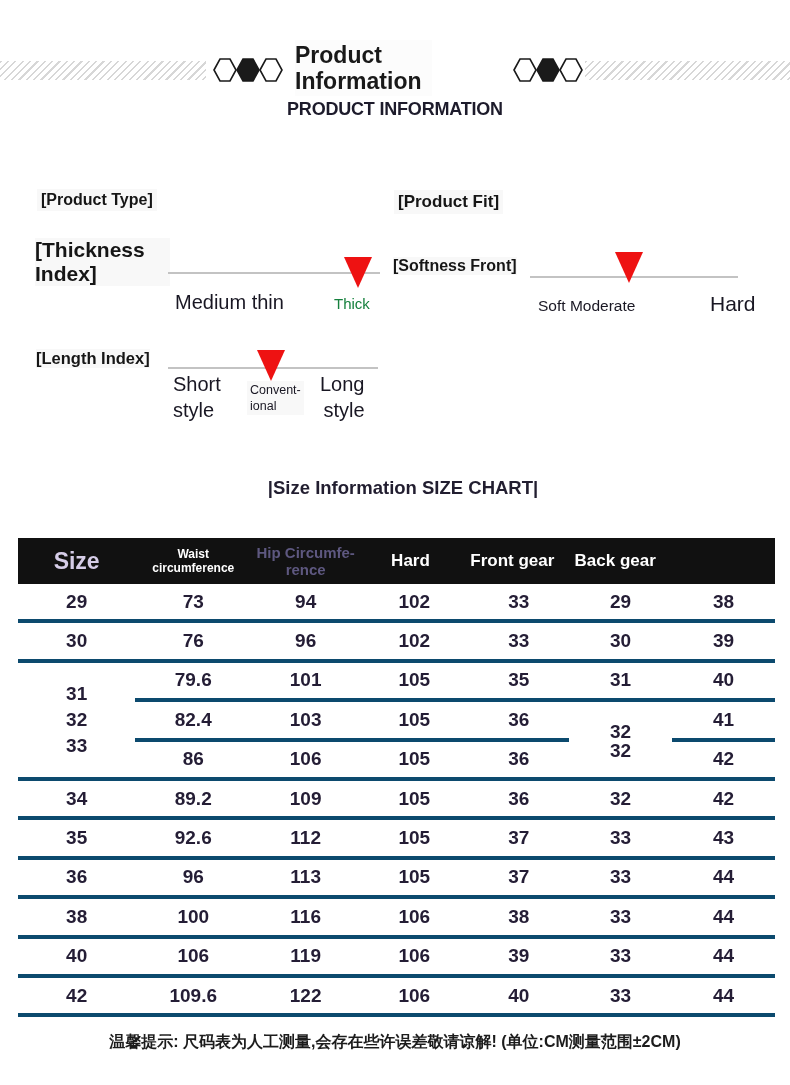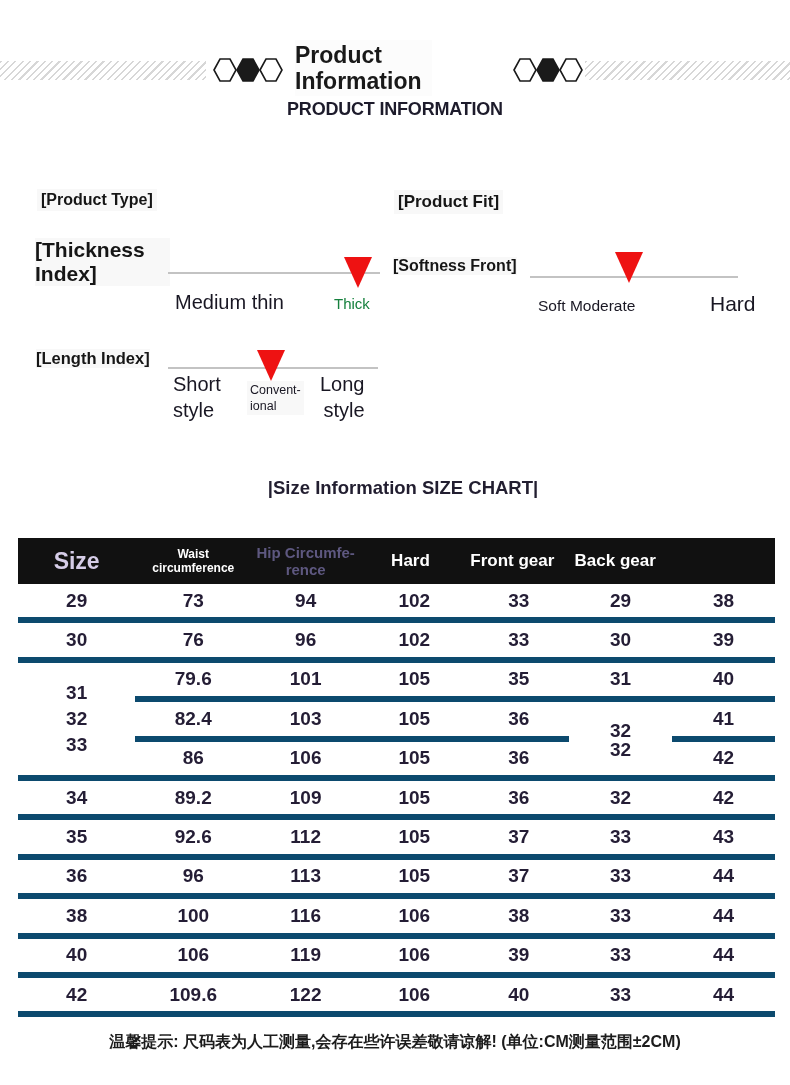--- a/index.html
+++ b/index.html
@@ -78,21 +78,21 @@
   .th{font-weight:bold;text-align:center;white-space:pre-line;}
   .c0{width:15.5%;} .c1{width:15.3%;} .c2{width:14.4%;} .c3{width:14.3%;}
   .c4{width:13.3%;} .c5{width:13.6%;} .c6{width:13.6%;}
   .th.c0{font-size:23px;color:#d6cde8;}
   .th.c1{font-size:12px;line-height:14px;}
   .th.c2{font-size:15px;line-height:17px;color:#5e5880;}
   .th.c3{font-size:17px;line-height:19px;}
   .th.c4,.th.c5,.th.c6{font-size:17px;}
   .trow{
     display:flex;align-items:center;height:39.4px;
-    border-bottom:6px solid #0c4a6e;box-sizing:border-box;
+    border-bottom:4px solid #0c4a6e;box-sizing:border-box;
   }
   .td{
     font-size:19px;font-weight:bold;text-align:center;color:#241d35;
     background:#ffffff;position:relative;z-index:1;
   }
 
   
   .note{
     position:absolute;left:0;top:1032px;width:100%;
     text-align:center;font-size:16px;font-weight:bold;color:#1c1c1c;

